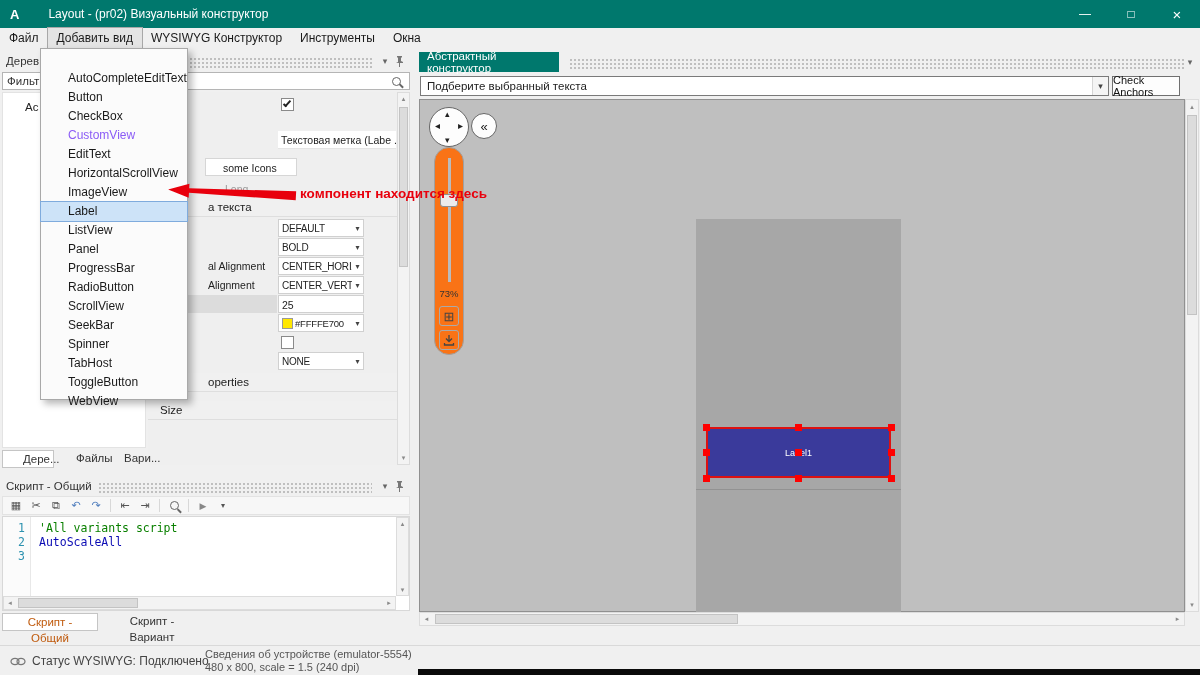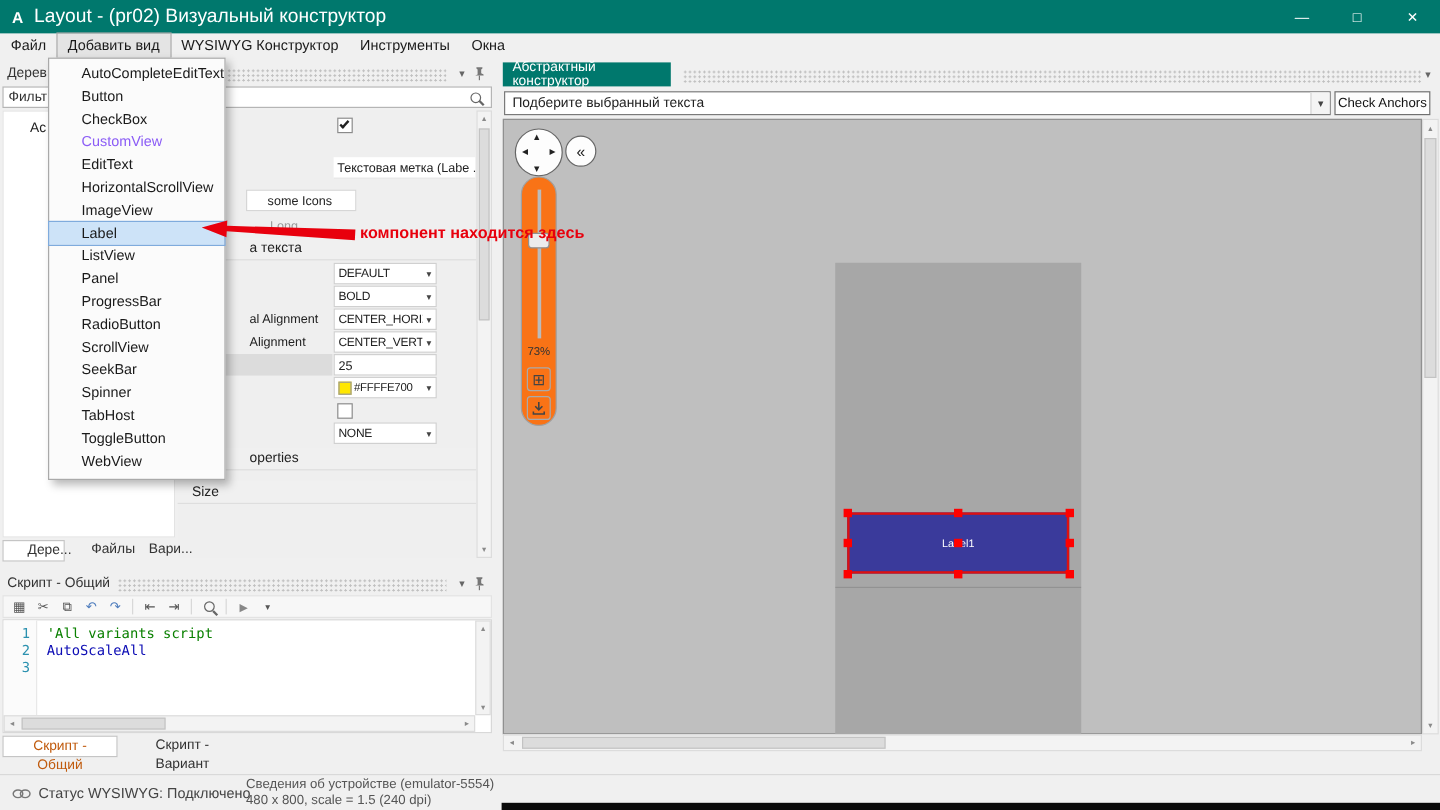--- a/index.html
+++ b/index.html
@@ -4,32 +4,32 @@
 <style>
   *{box-sizing:border-box;margin:0;padding:0}
   html,body{width:1200px;height:675px;overflow:hidden}
   #root{position:relative;width:1200px;height:675px;background:#f0f0f0;
         font-family:"Liberation Sans",sans-serif;font-size:12px;color:#222;overflow:hidden}
   .abs{position:absolute}
 
   
   .titlebar{left:0;top:0;width:1200px;height:28px;background:#00786D;color:#fff;display:flex;align-items:center}
   .app-logo{margin-left:10px;font-weight:bold;font-size:13px}
-  .title-text{margin-left:9px;font-size:16px}
+  .title-text{margin-left:29px;font-size:12px}
   .win-btns{margin-left:auto;display:flex;height:100%}
   .win-btn{width:46px;display:flex;align-items:center;justify-content:center;font-size:12px;color:#fff}
 
   
   .menubar{left:0;top:28px;width:1200px;height:20px;display:flex;background:#f0f0f0}
   .menu-item{padding:0 9px;display:flex;align-items:center;color:#1a1a1a}
   .menu-item.open{background:#e4e4e4;outline:1px solid #a8a8a8}
 
   
   .dropdown{left:40px;top:48px;width:148px;height:352px;background:#fbfbfb;border:1px solid #a9a9a9;
-            box-shadow:4px 4px 7px rgba(0,0,0,.28);z-index:50;padding-top:3px}
+            box-shadow:4px 4px 7px rgba(0,0,0,.28);z-index:50;padding-top:20px}
   .dd-item{height:19px;line-height:19px;padding-left:27px;font-size:12px;color:#1a1a1a;white-space:nowrap}
   .dd-item.hover{background:#cde3f8;outline:1px solid #7fabdd}
   .dd-item.disabled{color:#8b5cf6}
 
   
   .panel-header{background:#f0f0f0;display:flex;align-items:center;padding:0 4px}
   .hdr-text{font-size:11.5px;color:#333;white-space:nowrap}
   .dots{flex:1;height:11px;margin:2px 6px 0 6px;
         background-image:radial-gradient(circle,#bfbfbf 0.9px,transparent 1px);background-size:4px 4px}
   .hdr-btn{width:14px;height:14px;display:flex;align-items:center;justify-content:center;color:#666;font-size:9px}
@@ -273,21 +273,21 @@
   <div class="abs teal-tab" style="left:419px;top:52px;width:140px;height:20px">
     <span>Абстрактный конструктор</span>
   </div>
   <div class="abs dots" style="left:563px;top:56px;width:616px;height:11px"></div>
   <span class="abs hdr-btn" style="left:1183px;top:55px">▾</span>
 
   <div class="abs combo" style="left:420px;top:76px;width:689px;height:20px">
     <span class="val">Подберите выбранный текста</span>
     <span class="ar">▾</span>
   </div>
-  <div class="abs btn" style="left:1112px;top:76px;width:80px;height:20px">
+  <div class="abs btn" style="left:1112px;top:76px;width:68px;height:20px">
     <span>Check Anchors</span>
   </div>
 
   <div class="abs canvas" style="left:419px;top:99px;width:766px;height:513px">
 
     <div style="position:absolute;left:276px;top:119px;width:205px;height:394px;background:#a7a7a7"></div>
     <div style="position:absolute;left:276px;top:389px;width:205px;height:1px;background:rgba(0,0,0,0.12)"></div>
 
     <div style="position:absolute;left:286px;top:327px;width:185px;height:51px;background:#3A3A9B;border:2px solid #dd1111;display:flex;align-items:center;justify-content:center">
       <span style="color:#fff;font-size:9px">Label1</span>

